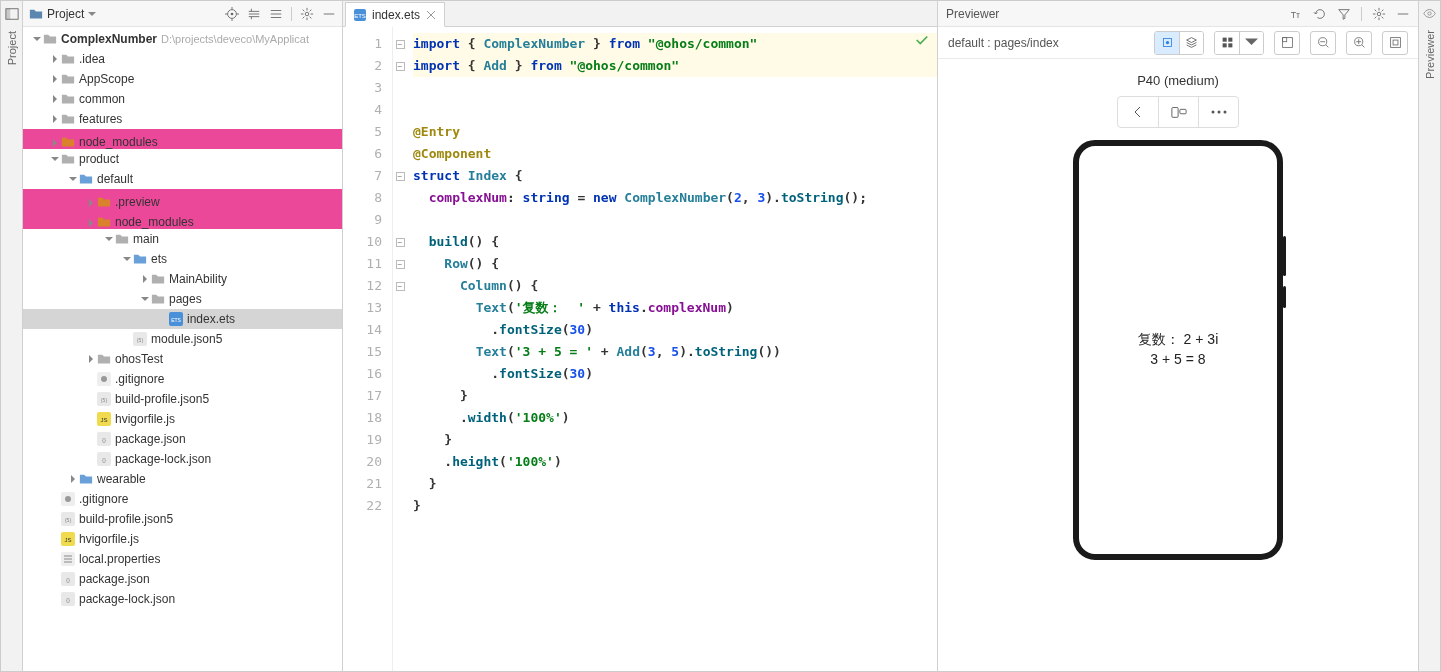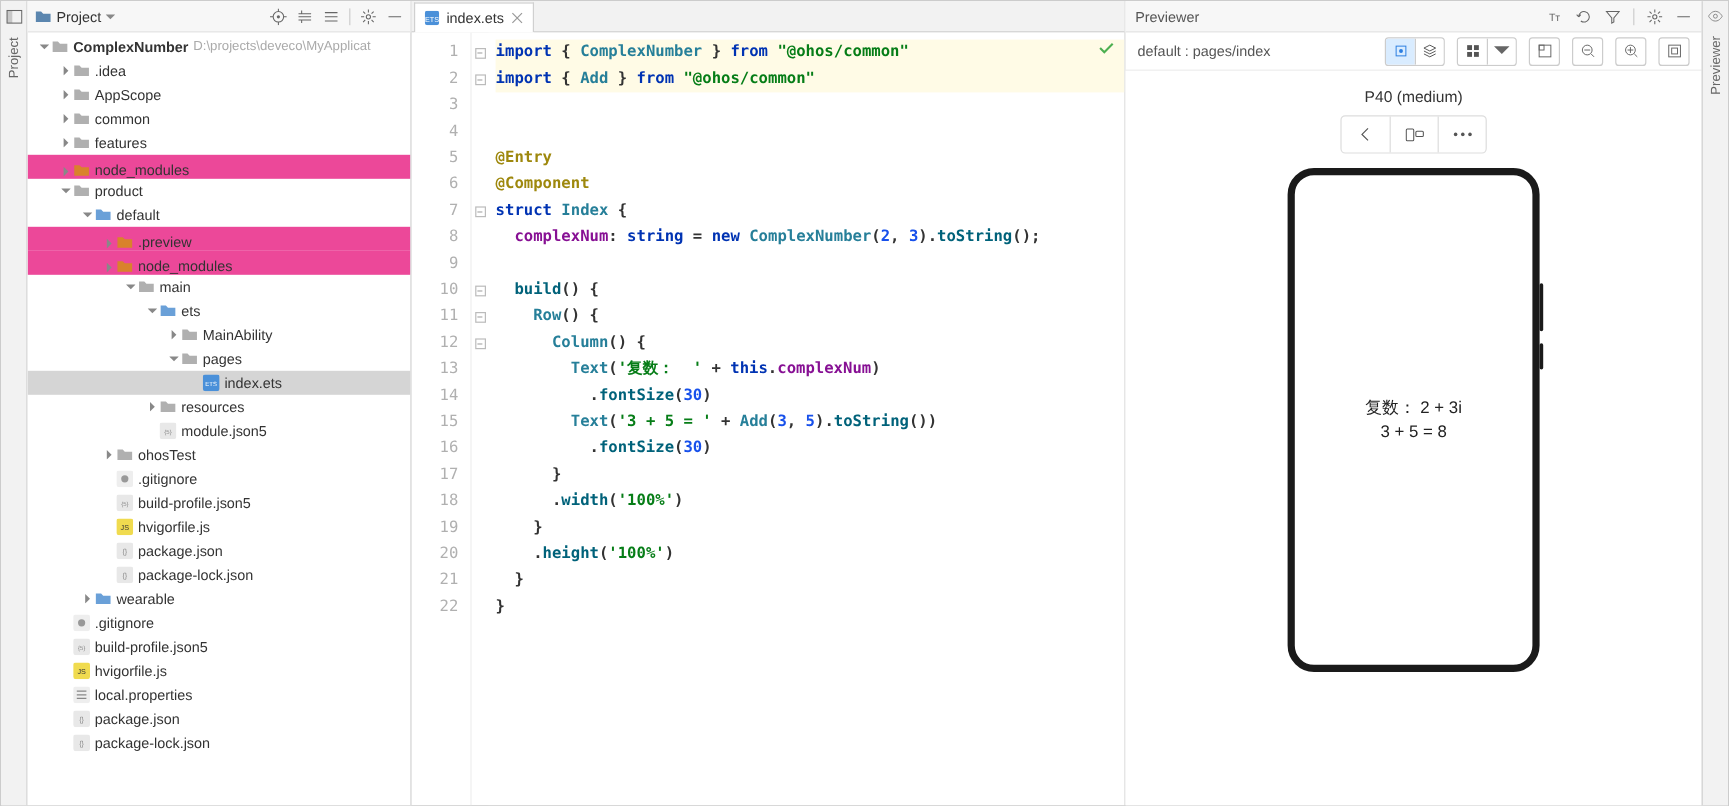--- a/index.html
+++ b/index.html
@@ -338,34 +338,20 @@
         <div class="tree-row selected">
           <span class="spacer" style="width: 134px;"></span>
           <span class="arrow"></span>
           <span class="node-icon">
             <svg width="14" height="14" viewBox="0 0 14 14">
               <rect width="14" height="14" fill="#4a90d9" rx="2"></rect>
               <text x="7" y="10" font-size="5" fill="#fff" text-anchor="middle">ETS</text>
             </svg>
           </span>
           <span class="node-label">index.ets</span>
-        </div>
-        <div class="tree-row">
-          <span class="spacer" style="width: 98px;"></span>
-          <span class="arrow">
-            <svg viewBox="0 0 8 8">
-              <path d="M2 0l4 4-4 4z" fill="#888"></path>
-            </svg>
-          </span>
-          <span class="node-icon">
-            <svg width="14" height="14" viewBox="0 0 16 16">
-              <path fill="#b0b0b0" d="M1 3h5l2 2h7v8H1z"></path>
-            </svg>
-          </span>
-          <span class="node-label">resources</span>
         </div>
         <div class="tree-row">
           <span class="spacer" style="width: 98px;"></span>
           <span class="arrow"></span>
           <span class="node-icon">
             <svg width="14" height="14" viewBox="0 0 14 14">
               <rect width="14" height="14" fill="#e8e8e8" rx="2"></rect>
               <text x="7" y="10" font-size="5" fill="#888" text-anchor="middle">{5}</text>
             </svg>
           </span>

